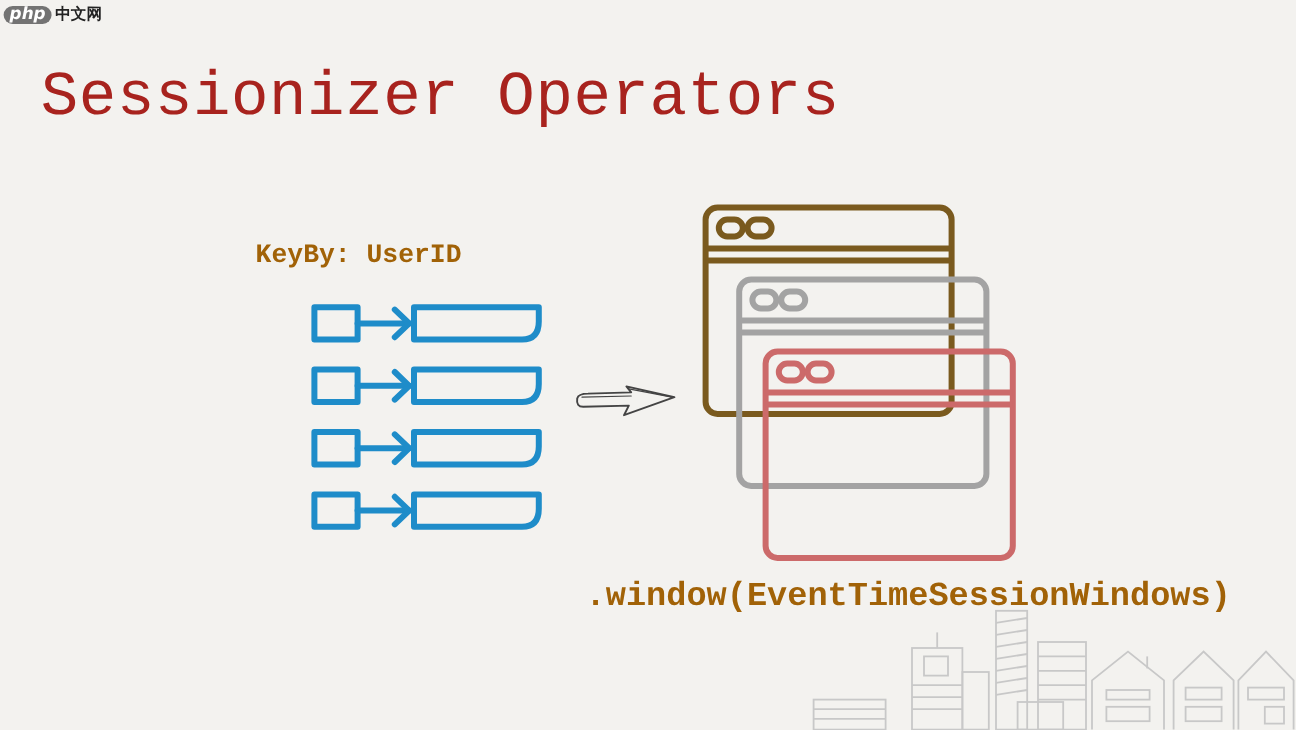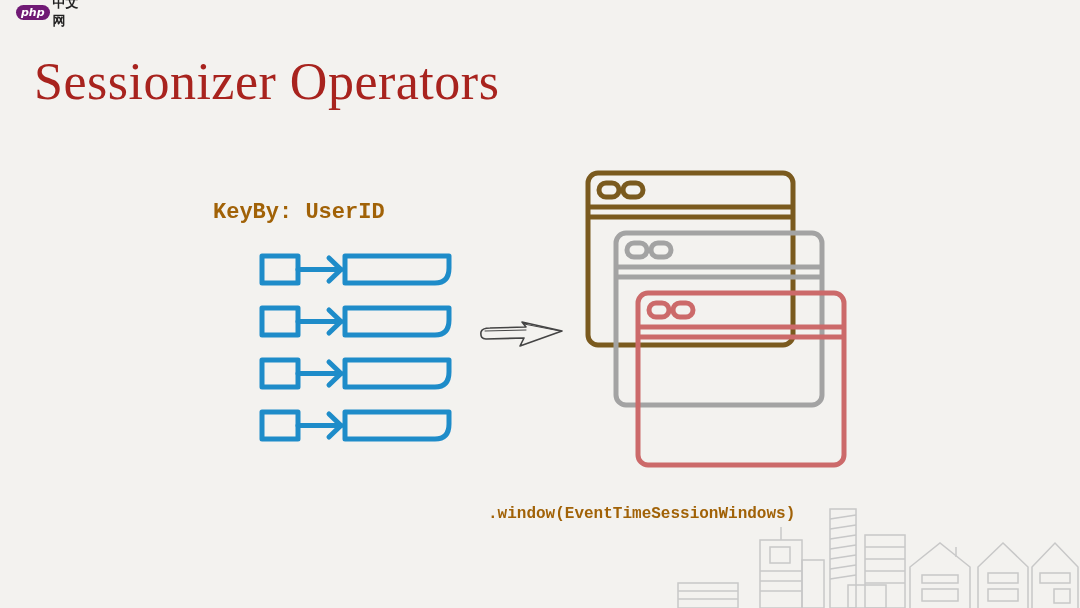--- a/index.html
+++ b/index.html
@@ -6,40 +6,40 @@
     body {
       width: 1080px; height: 608px; overflow: hidden;
       background: #f3f2ef; position: relative;
       font-family: "Liberation Sans", sans-serif;
     }
     .logo {
       position: absolute; left: 0; top: 0; width: 90px; height: 24px;
       display: flex; align-items: center;
     }
     .logo-badge {
-      margin-left: 16px; height: 15px; padding: 0 5px; border-radius: 8px;
-      background: #701a75; color: #fff; font-size: 11px; font-style: italic; font-weight: bold;
+      margin-left: 3px; height: 15px; padding: 0 5px; border-radius: 8px;
+      background: #737373; color: #fff; font-size: 14px; font-style: italic; font-weight: bold;
       line-height: 15px; font-family: "DejaVu Sans", sans-serif;
     }
     .logo-text {
       margin-left: 3px; color: #222; font-size: 13px; font-weight: bold;
       font-family: "DejaVu Sans", sans-serif;
     }
     .title {
       position: absolute; left: 34px; top: 52px;
       font-size: 52px; color: #a8231e; letter-spacing: 0.5px;
-      font-family: Liberation Serif, serif; font-weight: normal;
+      font-family: Liberation Mono, monospace; font-weight: normal;
     }
     .code-label {
       position: absolute;
       font-family: "Liberation Mono", monospace; font-weight: bold;
       color: #a16207;
     }
     .keyby { left: 213px; top: 200px; font-size: 22px; }
-    .window-code { left: 488px; top: 505px; font-size: 16px; }
+    .window-code { left: 488px; top: 482px; font-size: 28px; }
     svg { position: absolute; overflow: visible; }
   </style>
 </head>
 <body>
 
 <div class="logo">
   <span class="logo-badge">php</span>
   <span class="logo-text">中文网</span>
 </div>
 

